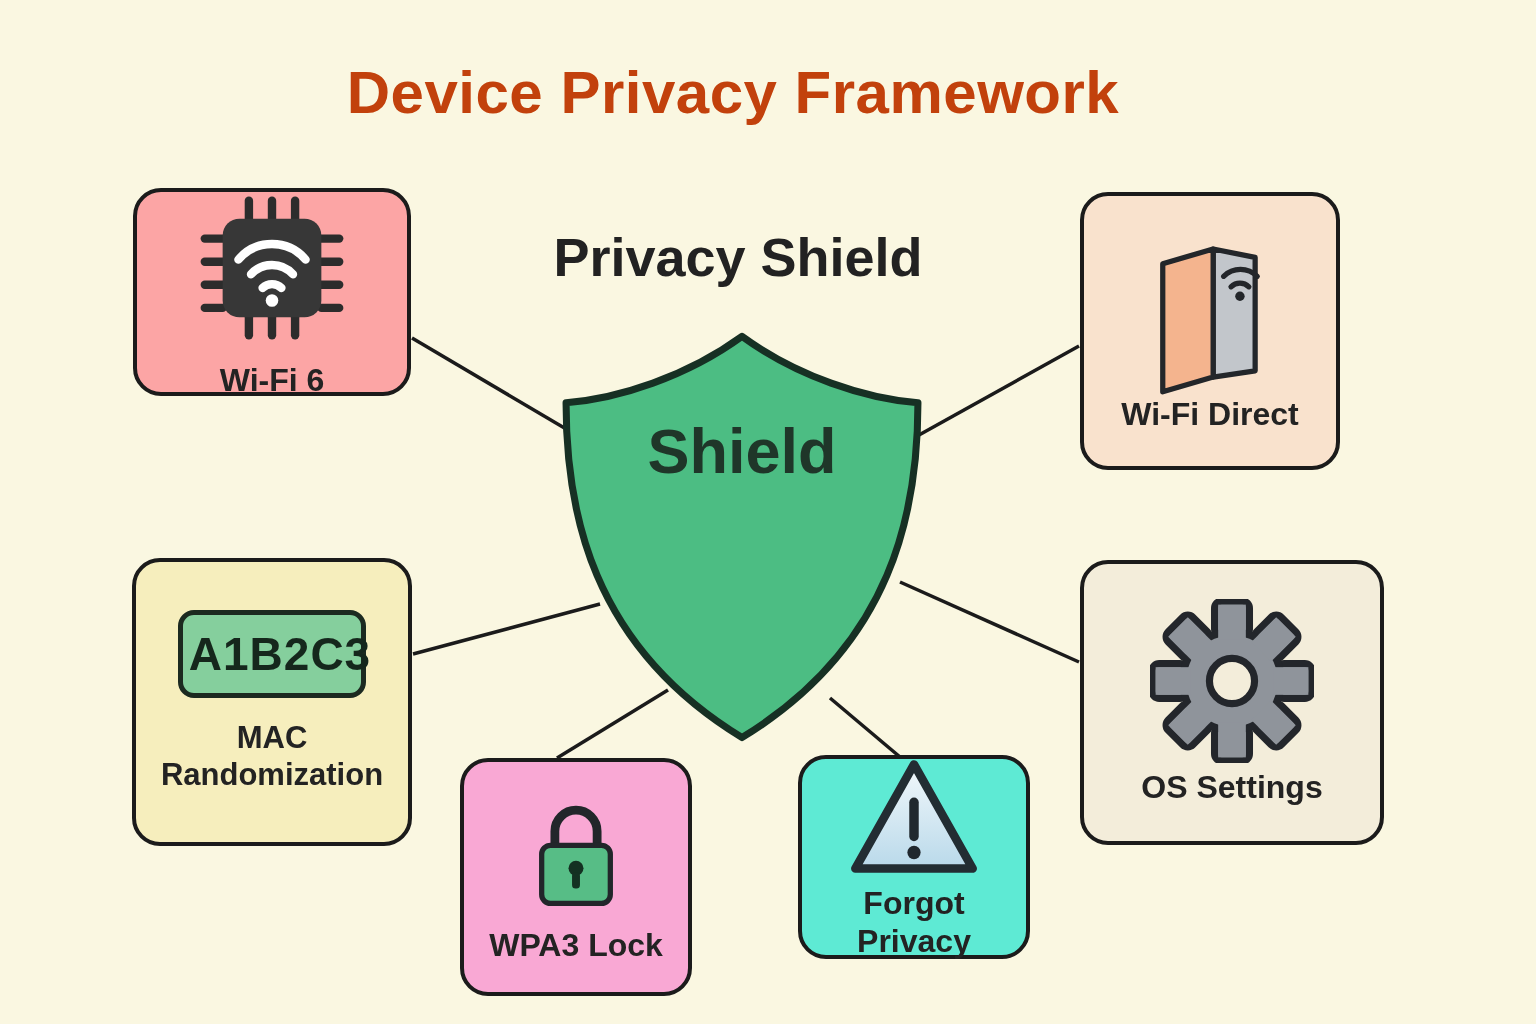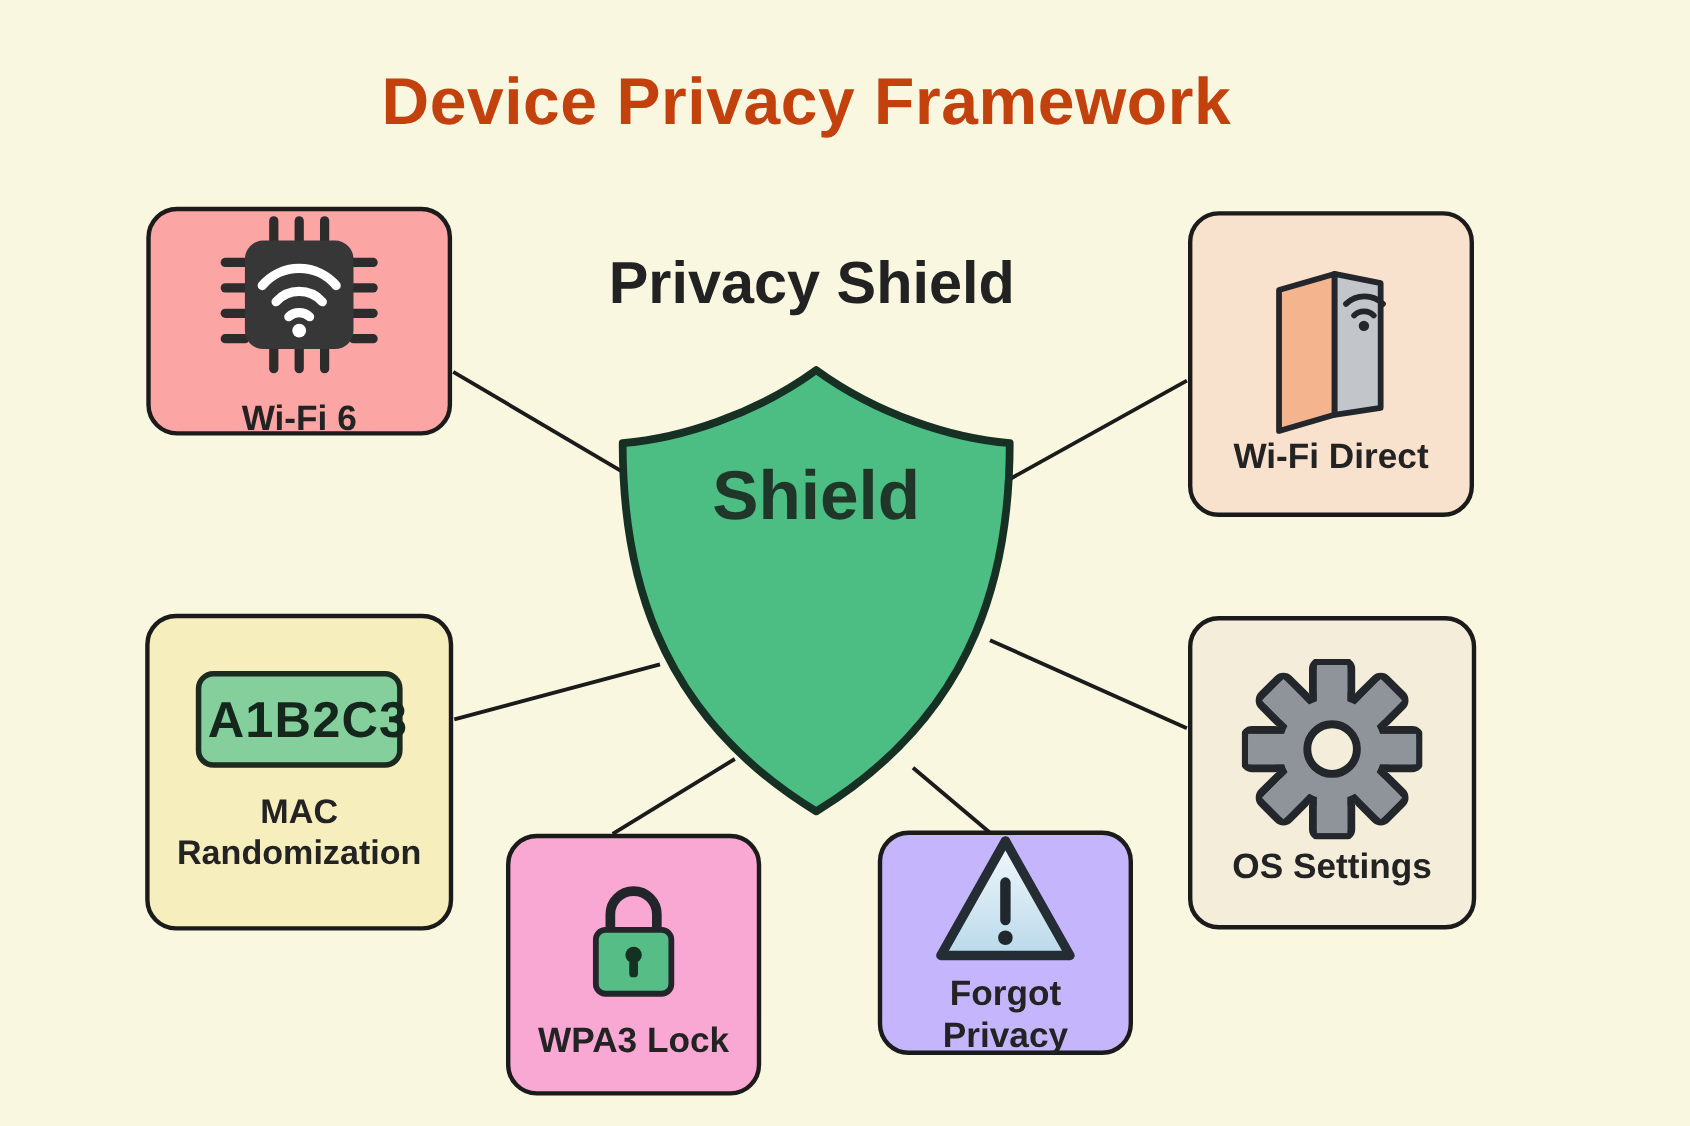--- a/index.html
+++ b/index.html
@@ -136,41 +136,41 @@
     <svg width="132" height="132" viewBox="0 0 150 150" xmlns="http://www.w3.org/2000/svg">
       <path d="M 51 68 V 48 A 24 24 0 0 1 99 48 V 68" stroke="#22262a" stroke-width="10" fill="none" stroke-linecap="round"></path>
       <rect x="36" y="64" width="78" height="66" rx="10" fill="#57bd86" stroke="#22262a" stroke-width="6"></rect>
       <circle cx="75" cy="90" r="8.5" fill="#143122"></circle>
       <rect x="70.5" y="95" width="9" height="18" rx="4" fill="#143122"></rect>
     </svg>
   </span>
   <div class="label" style="margin-top:6px;">WPA3 Lock</div>
 </div>
 
-<div class="card abs" style="left: 798px; top: 755px; width: 232px; height: 204px; background: #c4b5fd;">
+<div class="card abs" style="left: 798px; top: 755px; width: 232px; height: 204px; background: #5eead4;">
   <span class="icon-wrap">
     <svg width="142" height="128" viewBox="0 0 150 135" xmlns="http://www.w3.org/2000/svg">
       <defs>
         <linearGradient id="warn-grad" x1="0" y1="0" x2="0" y2="1">
           <stop offset="0" stop-color="#f2f8fb"></stop>
           <stop offset="1" stop-color="#b9d9ea"></stop>
         </linearGradient>
       </defs>
       <polygon points="75,12 137,122 13,122" fill="url(#warn-grad)" stroke="#232d33" stroke-width="9" stroke-linejoin="round"></polygon>
       <line x1="75" y1="52" x2="75" y2="88" stroke="#20282e" stroke-width="10" stroke-linecap="round"></line>
       <circle cx="75" cy="105" r="7" fill="#20282e"></circle>
     </svg>
   </span>
   <div class="label" style="margin-top:4px;">
     <div>Forgot</div>
     <div>Privacy</div>
   </div>
 </div>
 
-<div class="card abs" style="left: 1080px; top: 560px; width: 262px; height: 285px; background: rgb(243, 237, 218);">
+<div class="card abs" style="left: 1080px; top: 560px; width: 304px; height: 285px; background: rgb(243, 237, 218);">
   <span class="icon-wrap">
     <svg width="164" height="164" viewBox="0 0 160 160" xmlns="http://www.w3.org/2000/svg">
       <g fill="#8f949b" stroke="#23262b" stroke-width="7">
         <rect x="63" y="2" width="34" height="34" rx="7" transform="rotate(0 80 80)"></rect>
         <rect x="63" y="2" width="34" height="34" rx="7" transform="rotate(45 80 80)"></rect>
         <rect x="63" y="2" width="34" height="34" rx="7" transform="rotate(90 80 80)"></rect>
         <rect x="63" y="2" width="34" height="34" rx="7" transform="rotate(135 80 80)"></rect>
         <rect x="63" y="2" width="34" height="34" rx="7" transform="rotate(180 80 80)"></rect>
         <rect x="63" y="2" width="34" height="34" rx="7" transform="rotate(225 80 80)"></rect>
         <rect x="63" y="2" width="34" height="34" rx="7" transform="rotate(270 80 80)"></rect>

